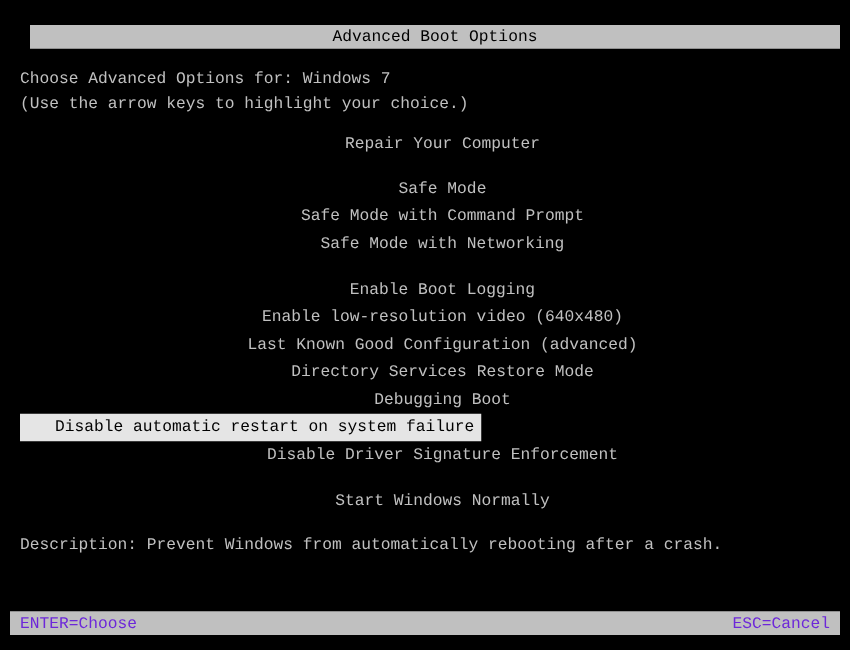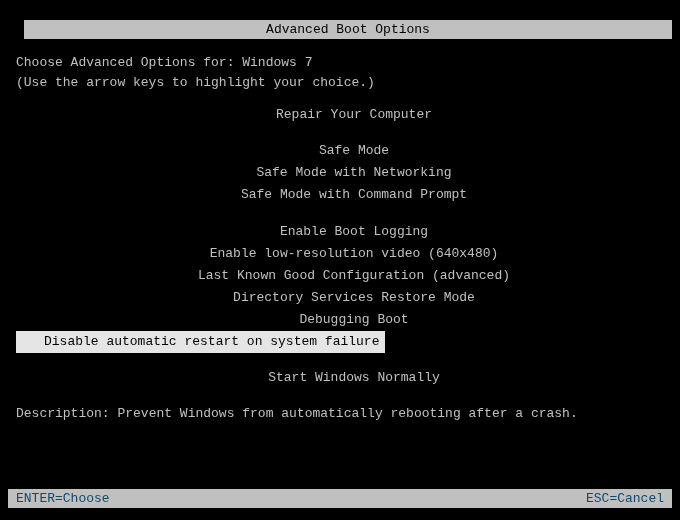--- a/index.html
+++ b/index.html
@@ -60,21 +60,21 @@
       padding: 0 16px;
       margin-top: 10px;
       line-height: 1.5;
     }
     .footer {
       position: absolute;
       bottom: 12px;
       left: 8px;
       right: 8px;
       background: #c0c0c0;
-      color: #0c4a6e;
+      color: #6d28d9;
       padding: 2px 8px;
       display: flex;
       justify-content: space-between;
       font-size: 13px;
     }
     .footer-left {
       text-align: left;
     }
     .footer-right {
       text-align: right;
@@ -93,33 +93,34 @@
     <div>(Use the arrow keys to highlight your choice.)</div>
   </div>
 
   <div class="menu-section">
     <div class="menu-group">
       <div class="menu-item">Repair Your Computer</div>
     </div>
 
     <div class="menu-group">
       <div class="menu-item">Safe Mode</div>
+      <div class="menu-item">Safe Mode with Command Prompt</div>
       <div class="menu-item">Safe Mode with Networking</div>
-      <div class="menu-item">Safe Mode with Command Prompt</div>
     </div>
 
     <div class="menu-group">
       <div class="menu-item">Enable Boot Logging</div>
       <div class="menu-item">Enable low-resolution video (640x480)</div>
       <div class="menu-item">Last Known Good Configuration (advanced)</div>
       <div class="menu-item">Directory Services Restore Mode</div>
       <div class="menu-item">Debugging Boot</div>
       <div class="selected-wrapper">
         <div class="menu-item selected">Disable automatic restart on system failure</div>
       </div>
+      <div class="menu-item">Disable Driver Signature Enforcement</div>
     </div>
 
     <div class="menu-group">
       <div class="menu-item">Start Windows Normally</div>
     </div>
   </div>
 
   <div class="description">
     <span>Description:</span>
     <span>Prevent Windows from automatically rebooting after a crash.</span>

